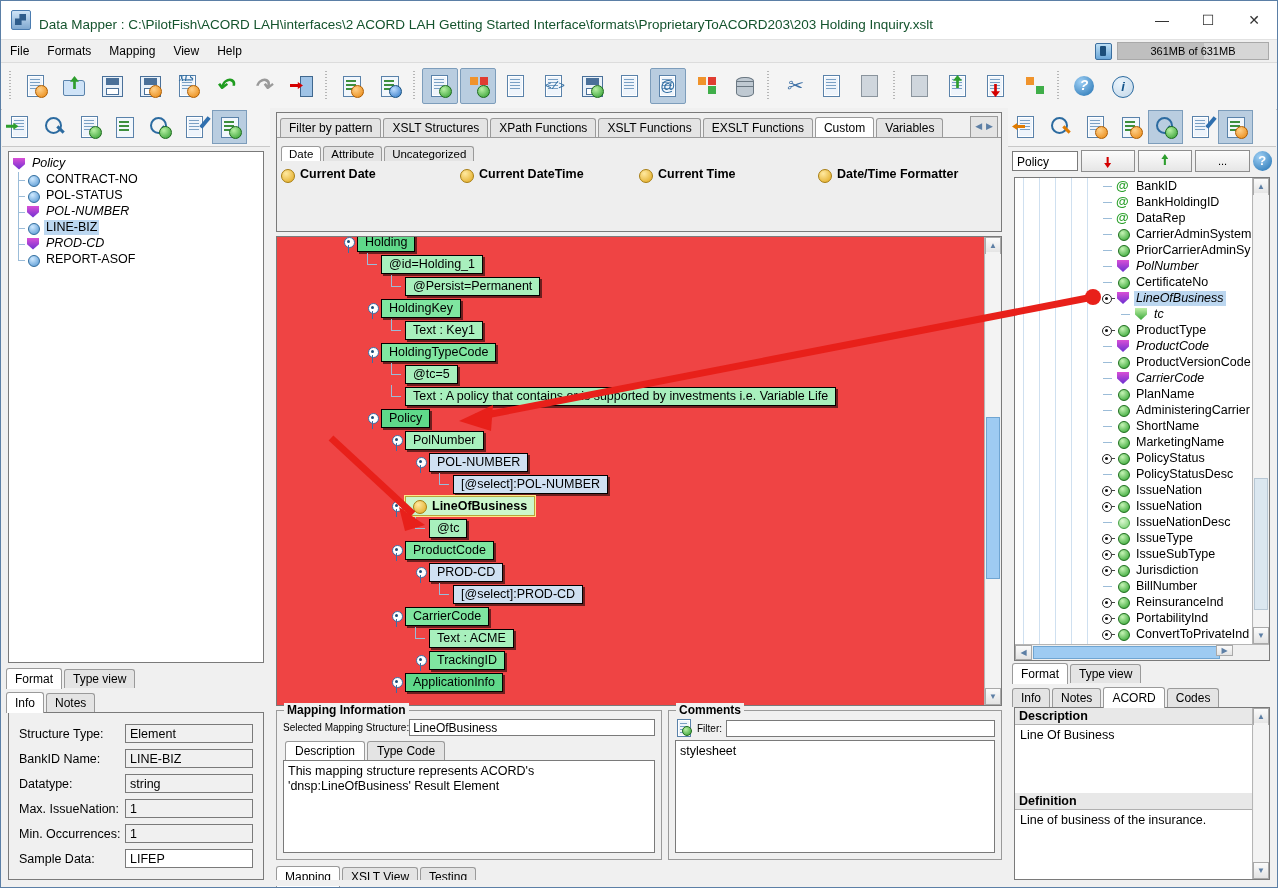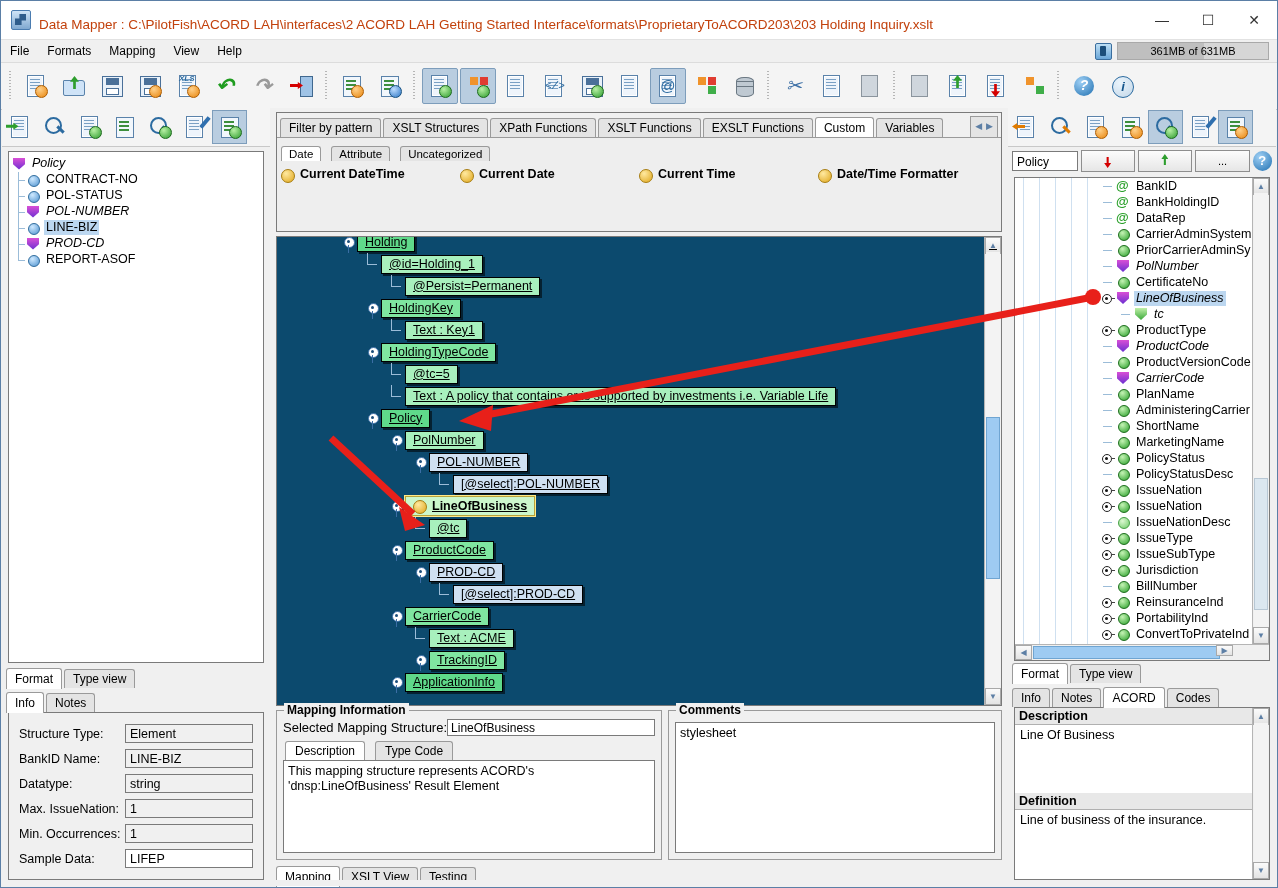--- a/index.html
+++ b/index.html
@@ -13,21 +13,21 @@
        border:1px solid #5b7fa6;box-sizing:border-box;}
 
   
   .titlebar{height:38px;background:#ffffff;display:flex;align-items:center;
             border-bottom:1px solid #e2e2e2;}
   .titlebar .tb-icon{width:18px;height:18px;margin-left:10px;margin-right:8px;
       background:linear-gradient(#cfe4f7,#7fa8d0);border:1px solid #4a7cb0;border-radius:2px;
       position:relative;flex:0 0 auto;}
   .titlebar .tb-icon:after{content:"";position:absolute;left:3px;top:3px;width:11px;height:11px;
       background:#2f5d8c;clip-path:polygon(0 40%,40% 40%,40% 0,100% 0,100% 60%,60% 60%,60% 100%,0 100%);}
-  .title-text{font-size:13.5px;color:#c2410c;white-space:nowrap;overflow:hidden;margin-top:8px;}
+  .title-text{font-size:13.5px;color:#14532d;white-space:nowrap;overflow:hidden;margin-top:8px;}
   .winbtns{margin-left:auto;display:flex;height:38px;}
   .winbtn{width:46px;height:38px;display:flex;align-items:center;justify-content:center;
           font-size:14px;color:#333;}
 
   
   .menubar{height:22px;background:#f0f0f0;display:flex;align-items:center;
            border-bottom:1px solid #dcdcdc;position:relative;}
   .menuitem{padding:2px 9px;font-size:12px;color:#000;}
   .mem{margin-left:auto;display:flex;align-items:center;gap:5px;padding-right:8px;}
   .mem-icon{width:15px;height:15px;background:linear-gradient(#bfe0f5,#6aa6d8);
@@ -91,21 +91,21 @@
   .ic .sq-org{position:absolute;left:5px;top:4px;width:8px;height:8px;background:#f0932b;}
   .ic .magn{position:absolute;left:3px;top:3px;width:13px;height:13px;border:2px solid #2c6ba0;border-radius:50%;}
   .ic .magn-h{position:absolute;left:14px;top:14px;width:9px;height:3px;background:#2c6ba0;transform:rotate(45deg);}
   .ic .greenarrow{position:absolute;left:8px;top:2px;width:9px;height:13px;background:#2e9e2e;
            clip-path:polygon(35% 100%,35% 45%,0 45%,50% 0,100% 45%,65% 45%,65% 100%);}
   .ic .redarrow{position:absolute;left:8px;bottom:2px;width:9px;height:13px;background:#d40000;
            clip-path:polygon(35% 0,35% 55%,0 55%,50% 100%,100% 55%,65% 55%,65% 0);}
   .ic .pencil{position:absolute;right:1px;top:2px;width:4px;height:13px;background:#2f6fae;transform:rotate(40deg);}
   .ic .at{position:absolute;left:5px;top:2px;font-size:15px;line-height:21px;color:#2c6ba0;}
   .ic .code{position:absolute;left:4px;top:4px;font-size:11px;line-height:18px;color:#2c6ba0;font-family:"Liberation Mono",monospace;}
-  .ic .xls{position:absolute;left:4px;top:1px;font-size:8px;color:#2c6ba0;font-weight:bold;}
+  .ic .xls{position:absolute;left:4px;top:1px;font-size:8px;color:#2c6ba0;font-weight:bold;font-family:Liberation Serif, serif;}
 
   
   .body-area{position:absolute;left:1px;top:107px;right:1px;bottom:1px;display:flex;}
 
   .panel-left{width:268px;display:flex;flex-direction:column;background:#f0f0f0;}
   .panel-center{flex:1;display:flex;flex-direction:column;background:#f0f0f0;min-width:0;}
   .panel-right{width:268px;display:flex;flex-direction:column;background:#f0f0f0;}
 
   .mini-toolbar{height:38px;display:flex;align-items:center;background:#f4f4f4;
                 border-bottom:1px solid #c8c8c8;}
@@ -138,38 +138,38 @@
 
   
   .tabstrip{display:flex;align-items:flex-end;height:22px;padding-left:4px;background:#f0f0f0;
             border-bottom:1px solid #9a9a9a;}
   .tab{border:1px solid #9a9a9a;border-bottom:none;background:#e4e4e4;padding:2px 8px;
        font-size:12px;margin-right:2px;border-radius:3px 3px 0 0;line-height:14px;}
   .tab.active{background:#fff;position:relative;top:1px;padding-top:3px;padding-bottom:3px;}
 
   .subtabstrip{display:flex;align-items:flex-end;height:20px;padding-left:4px;background:#f0f0f0;}
   .subtab{border:1px solid #9a9a9a;border-bottom:none;background:#e4e4e4;padding:1px 7px;
-       font-size:11.5px;margin-right:10px;border-radius:3px 3px 0 0;}
+       font-size:11.5px;margin-right:2px;border-radius:3px 3px 0 0;}
   .subtab.active{background:#fff;}
 
   
   .func-panel{margin:4px 6px 0 6px;border:1px solid #7a7a7a;background:#f0f0f0;}
   .func-tabs{display:flex;align-items:flex-end;padding:3px 3px 0 3px;border-bottom:1px solid #9a9a9a;
              background:#f0f0f0;flex-wrap:nowrap;overflow:hidden;}
   .func-list{background:#eeeeee;height:58px;display:flex;padding:6px 4px;gap:0;}
   .func-item{display:flex;align-items:flex-start;gap:5px;width:185px;font-size:12.5px;font-weight:bold;}
   .bulb{width:12px;height:12px;border-radius:50%;flex:0 0 auto;margin-top:2px;
         background:radial-gradient(circle at 35% 30%,#ffe9a0,#e0a71c);border:1px solid #a87d10;}
   .tabarrows{display:flex;align-items:center;gap:4px;margin-left:auto;padding:0 4px 2px 4px;
              border:1px solid #9a9a9a;border-bottom:none;background:#e4e4e4;height:18px;}
   .tarrow{font-size:9px;color:#5d7fa5;}
 
   
-  .center-tree-wrap{margin:4px 6px 0 6px;border:1px solid #7a7a7a;background:#0c4a6e;
-                    flex:1;position:relative;overflow:hidden;display:flex;text-decoration:underline;}
+  .center-tree-wrap{margin:4px 6px 0 6px;border:1px solid #7a7a7a;background:#ef4444;
+                    flex:1;position:relative;overflow:hidden;display:flex;}
   .ctree{flex:1;position:relative;overflow:hidden;padding-top:2px;}
   .crow{display:flex;align-items:center;height:22px;white-space:nowrap;position:relative;}
   .cnode{border:1px solid #000;padding:1px 7px;font-size:12.5px;line-height:15px;
          box-shadow:2px 2px 0 rgba(0,0,0,0.55);}
   .cnode.dark{background:#5fd98a;}
   .cnode.mid{background:#7fe6a0;}
   .cnode.light{background:#a8f0bd;}
   .cnode.blue{background:#cfe0f2;}
   .cnode.sel{background:#ccf7cc;border:1px solid #b8a33a;box-shadow:0 0 0 1px #ffe98a;font-weight:bold;
              display:flex;align-items:center;gap:5px;}
@@ -191,21 +191,21 @@
   .hsb .sbtn{width:15px;background:linear-gradient(#fbfbfb,#e3e3e3);border:1px solid #a9a9a9;
       display:flex;align-items:center;justify-content:center;font-size:8px;color:#5d7fa5;}
   .hsb .thumb{position:absolute;top:1px;bottom:1px;background:#9ecbf2;border:1px solid #6fa5d2;}
 
   
   .bottom-center{margin:4px 6px 0 6px;display:flex;gap:6px;height:150px;}
   .grp{border:1px solid #9a9a9a;position:relative;background:#f0f0f0;padding:8px 6px 6px 6px;}
   .grp-title{position:absolute;top:-8px;left:7px;background:#f0f0f0;padding:0 3px;
              font-size:12px;font-weight:bold;}
   .sms-row{display:flex;align-items:center;gap:0;}
-  .sms-label{font-size:13px;text-align:center;}
+  .sms-label{font-size:10px;text-align:center;}
   .field{background:#fff;border:1px solid #7a7a7a;height:17px;font-size:12px;padding:0 3px;
          line-height:17px;box-sizing:border-box;}
   .desc-box{background:#fff;border:1px solid #7a7a7a;padding:3px 4px;font-size:12.5px;
             line-height:15px;flex:1;}
   .bottom-tabs{display:flex;align-items:flex-end;padding-left:6px;margin-top:4px;height:22px;}
 
   
   .form-box{border:1px solid #7a7a7a;background:#f0f0f0;margin:0 6px 6px 6px;padding:8px 10px;flex:1;}
   .frow{display:flex;align-items:center;height:25px;}
   .flabel{width:106px;font-size:12.5px;}
@@ -616,25 +616,25 @@
             </div>
           </div>
         <div class="subtabstrip" style="background:#eeeeee;padding-top:3px;" id="func-subtabs">
             <div class="subtab active">Date</div>
             <div class="subtab">Attribute</div>
             <div class="subtab">Uncategorized</div>
           </div>
         <div class="func-list" id="func-list">
             <div class="func-item">
               <span class="bulb"></span>
-              <span>Current DateTime</span>
+              <span>Current Date</span>
             </div>
             <div class="func-item">
               <span class="bulb"></span>
-              <span>Current Date</span>
+              <span>Current DateTime</span>
             </div>
             <div class="func-item">
               <span class="bulb"></span>
               <span>Current Time</span>
             </div>
             <div class="func-item">
               <span class="bulb"></span>
               <span>Date/Time Formatter</span>
             </div>
           </div>
@@ -873,20 +873,28 @@
           </div>
           <div class="subtabstrip" style="margin-top:4px;padding-left:2px;">
             <div class="subtab active" style="padding:2px 9px;font-size:12px;">Description</div>
             <div class="subtab" style="padding:2px 9px;font-size:12px;">Type Code</div>
           </div>
           <div class="desc-box">This mapping structure represents ACORD's 'dnsp:LineOfBusiness' Result Element</div>
         </div>
 
         <div class="grp" style="width:320px;display:flex;flex-direction:column;">
           <div class="grp-title">Comments</div>
+          <div class="sms-row" style="gap:4px;">
+            <span class="ic" style="width:18px;height:18px;">
+                <i class="doc" style="left:2px;top:0;width:12px;height:16px;"></i>
+                <i class="badge g" style="width:8px;height:8px;"></i>
+              </span>
+            <div class="sms-label">Filter:</div>
+            <div class="field" style="flex:1;background:#fff;"></div>
+          </div>
           <div class="desc-box" style="margin-top:3px;">
             <div>stylesheet</div>
           </div>
         </div>
       </div>
 
       <div class="bottom-tabs">
         <div class="tab active">Mapping</div>
         <div class="tab">XSLT View</div>
         <div class="tab">Testing</div>

